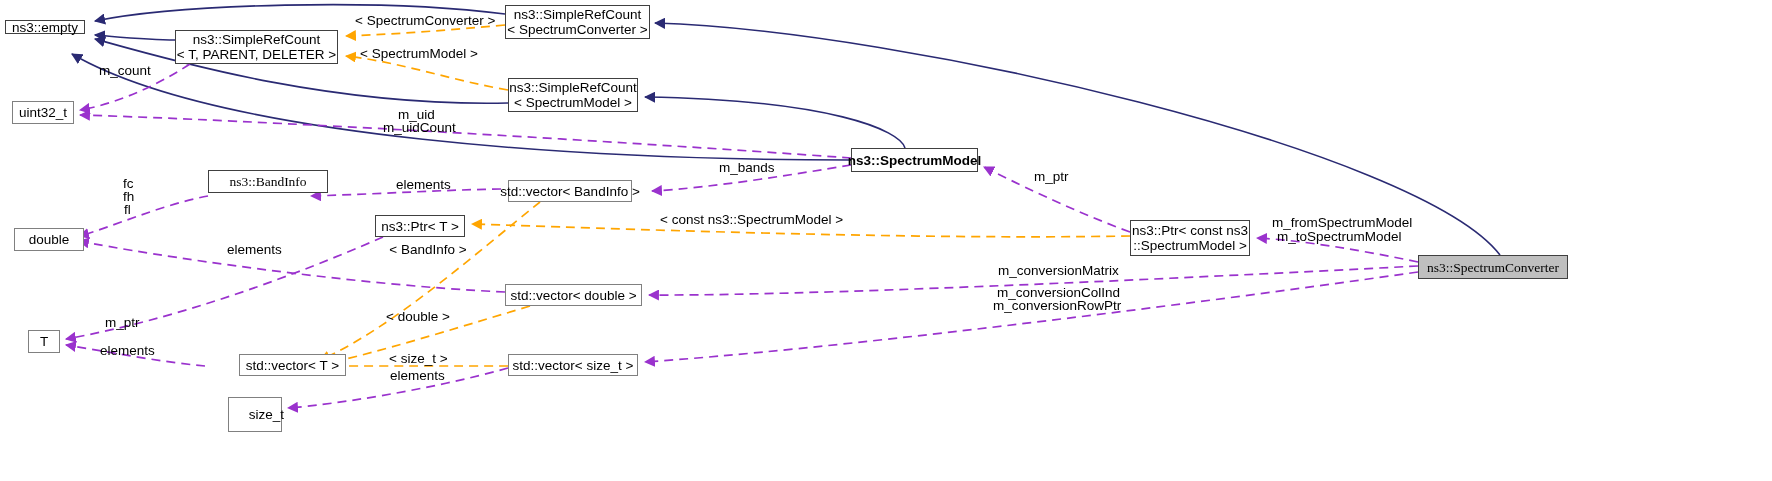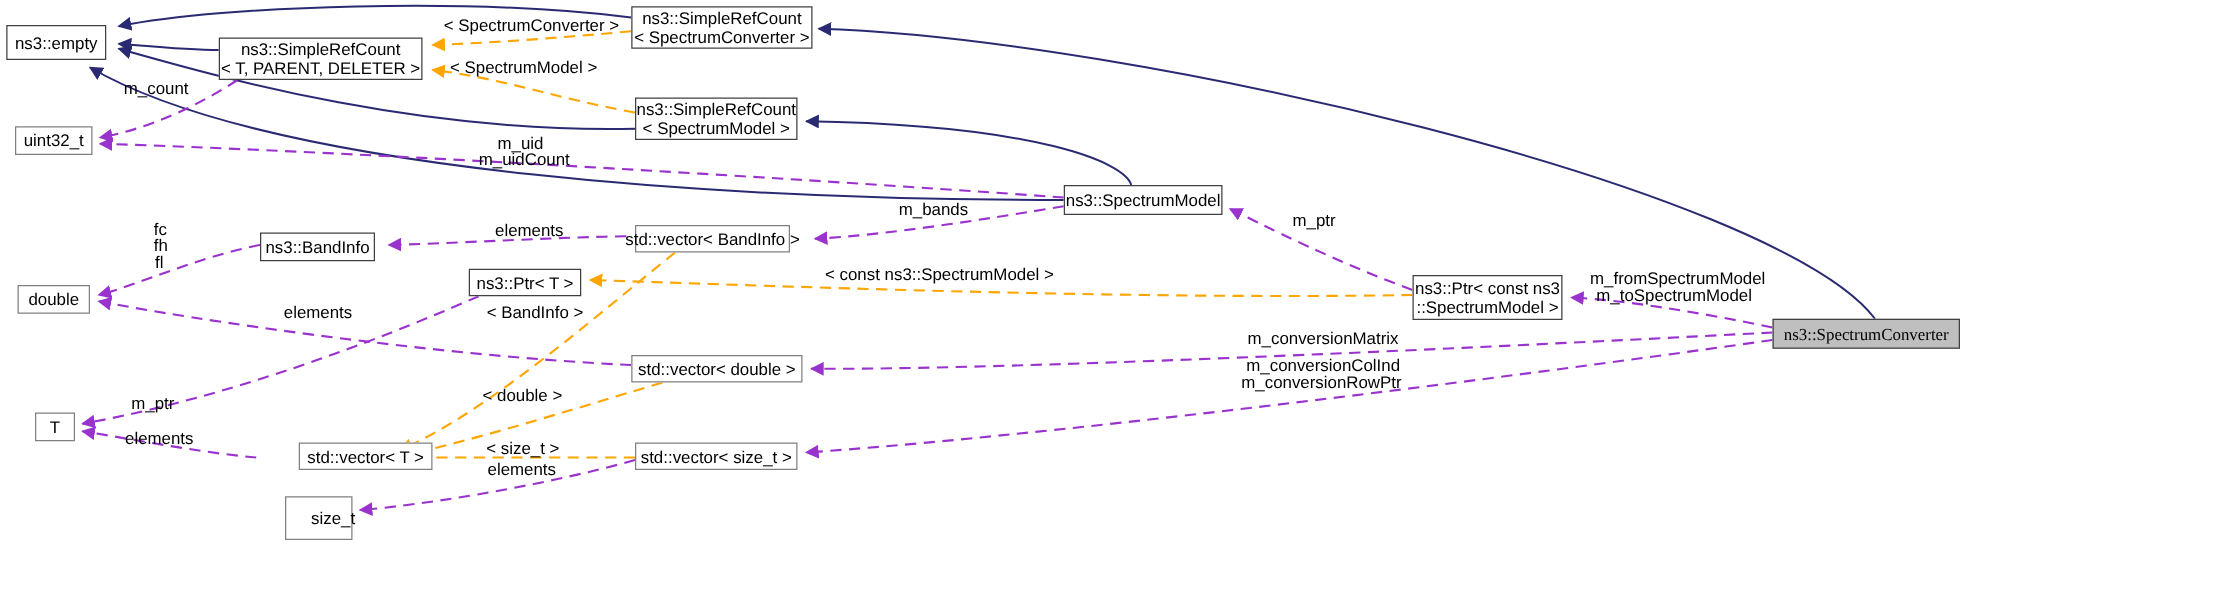--- a/index.html
+++ b/index.html
@@ -119,21 +119,21 @@
       <path d="M 1130 236 C 900 240 600 228 472 224"></path>
 
       <path d="M 540 202 C 480 250 390 330 320 360"></path>
 
       <path d="M 530 306 C 450 330 380 352 320 365"></path>
 
       <path d="M 508 366 C 450 366 390 366 320 366"></path>
     </g>
   </svg>
 
-  <div class="node thick" style="left:5px;top:20px;width:80px;height:28px;text-align:center;">
+  <div class="node thick" style="left:5px;top:20px;width:80px;height:14px;text-align:center;">
     <span class="ln">ns3::empty</span>
   </div>
 
   <div class="node thick" style="left:175px;top:30px;width:163px;height:34px;">
     <span class="ln">ns3::SimpleRefCount</span>
     <span class="ln">&lt; T, PARENT, DELETER &gt;</span>
   </div>
 
   <div class="node thick" style="left:505px;top:5px;width:145px;height:34px;">
     <span class="ln">ns3::SimpleRefCount</span>
@@ -142,41 +142,41 @@
 
   <div class="node thick" style="left:508px;top:78px;width:130px;height:34px;">
     <span class="ln">ns3::SimpleRefCount</span>
     <span class="ln">&lt; SpectrumModel &gt;</span>
   </div>
 
   <div class="node" style="left:12px;top:101px;width:62px;height:23px;">
     <span class="ln">uint32_t</span>
   </div>
 
-  <div class="node thick" style="left:851px;top:148px;width:127px;height:24px;">
+  <div class="node thick" style="left:851px;top:148px;width:127px;height:24px;font-weight:bold;">
     <span class="ln">ns3::SpectrumModel</span>
   </div>
 
-  <div class="node thick" style="left:208px;top:186px;width:92px;height:23px;">
+  <div class="node thick" style="left:208px;top:170px;width:120px;height:23px;font-family:Liberation Serif, serif;">
     <span class="ln">ns3::BandInfo</span>
   </div>
 
   <div class="node" style="left:508px;top:180px;width:124px;height:22px;">
     <span class="ln">std::vector&lt; BandInfo &gt;</span>
   </div>
 
   <div class="node thick" style="left:375px;top:215px;width:90px;height:22px;">
     <span class="ln">ns3::Ptr&lt; T &gt;</span>
   </div>
 
   <div class="tmpl-label" style="left:383px;top:242px;width:90px;">
     <span>&lt; BandInfo &gt;</span>
   </div>
 
-  <div class="node" style="left:14px;top:228px;width:58px;height:23px;">
+  <div class="node" style="left:14px;top:228px;width:70px;height:23px;">
     <span class="ln">double</span>
   </div>
 
   <div class="node thick" style="left:1130px;top:220px;width:120px;height:36px;">
     <span class="ln">ns3::Ptr&lt; const ns3</span>
     <span class="ln">::SpectrumModel &gt;</span>
   </div>
 
   <div class="node highlight" style="left:1418px;top:255px;width:150px;height:24px;">
     <span class="ln">ns3::SpectrumConverter</span>

